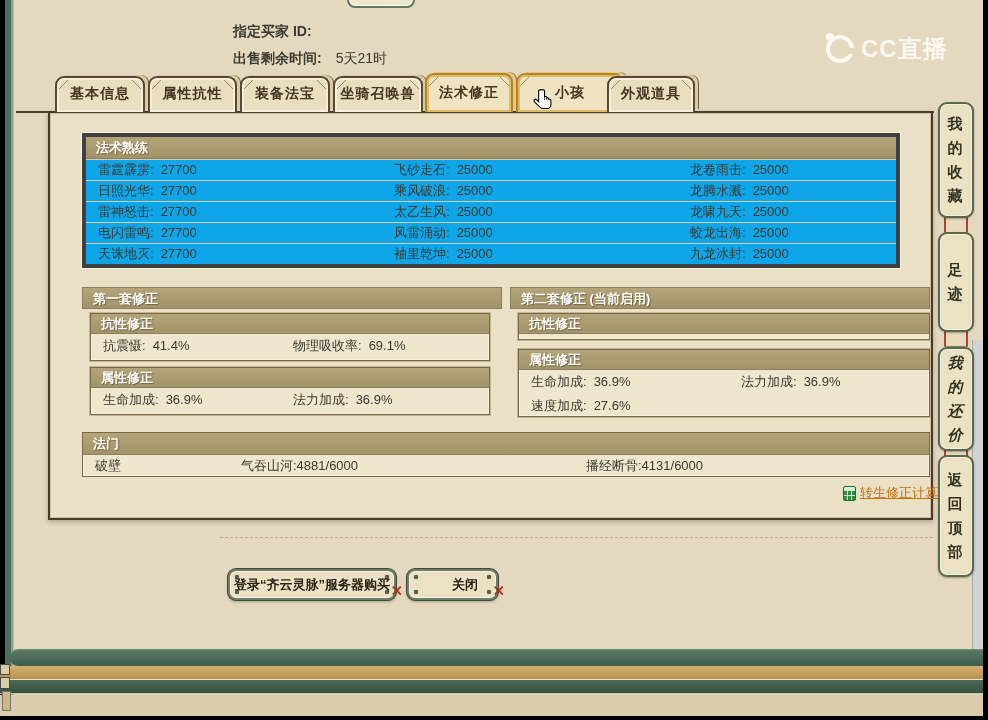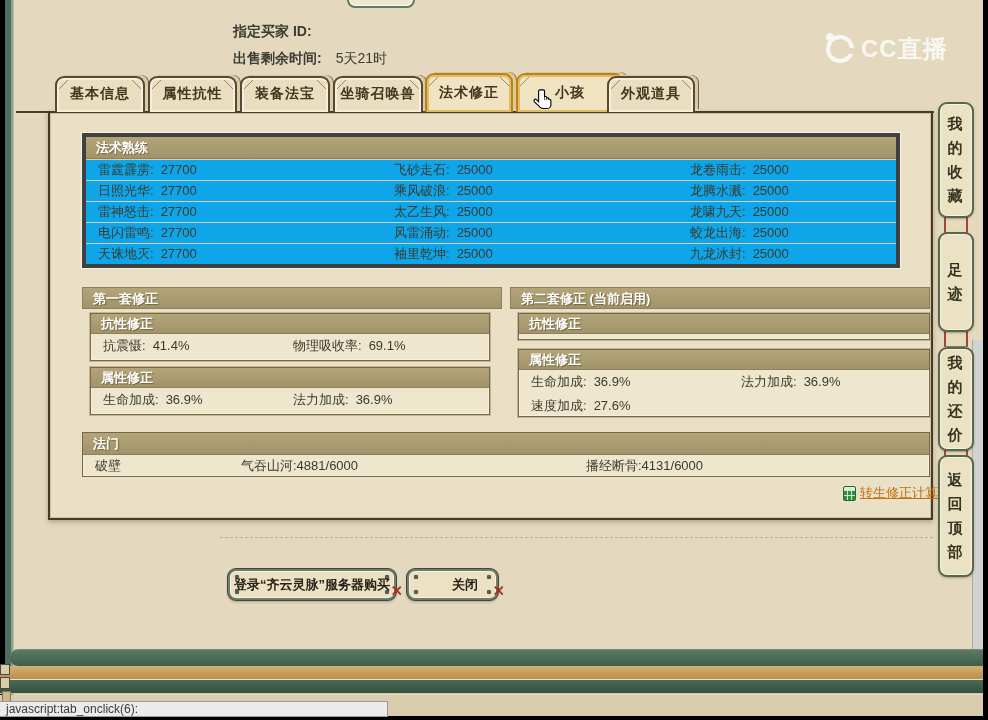--- a/index.html
+++ b/index.html
@@ -106,21 +106,21 @@
   .red-seal { position:absolute; right:-9px; top:6px; color:#a72f22; font-size:15px; font-weight:bold;
     text-shadow:0 0 1px #a72f22; }
 
   
   .side-btn { position:absolute; left:938px; width:36px; border:2px solid #57684c; border-radius:9px;
     background:#ebe2c4; box-shadow:inset 0 0 0 1px #f8f1dc, 0 1px 2px rgba(0,0,0,.3);
     display:flex; align-items:center; justify-content:center; z-index:20; cursor:pointer; }
   .side-btn .vtxt { width:17px; word-break:break-all; line-height:24px; font-size:15px; font-weight:bold;
     color:#33331f; }
   .sb1 { top:102px; height:116px; } .sb2 { top:232px; height:100px; }
-  .sb3 { top:347px; height:104px; } .sb4 { top:455px; height:122px; }
+  .sb3 { top:347px; height:104px;font-style:italic; } .sb4 { top:455px; height:122px; }
   .side-conn { position:absolute; left:944px; width:24px; height:15px; background:#e6dbbb;
     border-left:2px solid #a64535; border-right:2px solid #a64535;
     box-shadow:0 1px 0 #8a7c5c, 0 -1px 0 #8a7c5c; z-index:19; }
   .sc1 { top:217px; } .sc2 { top:331px; } .sc3 { top:450px; }
   .scrollbar { position:absolute; left:972px; top:340px; width:11px; height:318px; background:#d2d2d2;
     border-left:1px solid #a8a8a8; z-index:6; }
 
   
   .bar1 { position:absolute; left:10px; top:649px; width:973px; height:17px; z-index:10;
     background:linear-gradient(#5a7a64,#3f5c4c); border-radius:8px 0 0 8px; border-top:1px solid #6f8f78; }
@@ -298,21 +298,20 @@
   <div class="scrollbar"></div>
 
   <div class="bar1"></div>
   <div class="bar2"></div>
   <div class="bar3"></div>
   <div class="bar4"></div>
   <div class="edge-sq1"></div>
   <div class="edge-sq2"></div>
   <div class="edge-sq3"></div>
 
-  <div class="status-bar">javascript:tab_onclick(6):</div>
   <div class="frame-bottom"></div>
   <div class="frame-right"></div>
 
   <svg class="cursor" width="22" height="24" viewBox="0 0 26 28">
     <path fill="#fff" stroke="#000" stroke-width="1.3" d="M10.5 2a1.5 1.5 0 0 0-1.5 1.5V16l-2.6-2.4a1.7 1.7 0 0 0-2.4.1 1.7 1.7 0 0 0 .1 2.4l6.8 6.6c.9.9 2.2 1.4 3.4 1.4h4.9a4.3 4.3 0 0 0 4.3-4.3v-5.1c0-.9-.7-1.6-1.6-1.6h-.7c0-.9-.7-1.6-1.6-1.6h-.8c0-.9-.7-1.6-1.6-1.6H16V3.5A1.5 1.5 0 0 0 14.5 2z"></path>
     <path fill="none" stroke="#000" stroke-width=".8" d="M16 10v4M18.4 11v3M20.8 12v2"></path>
   </svg>
 
 </div>
 

